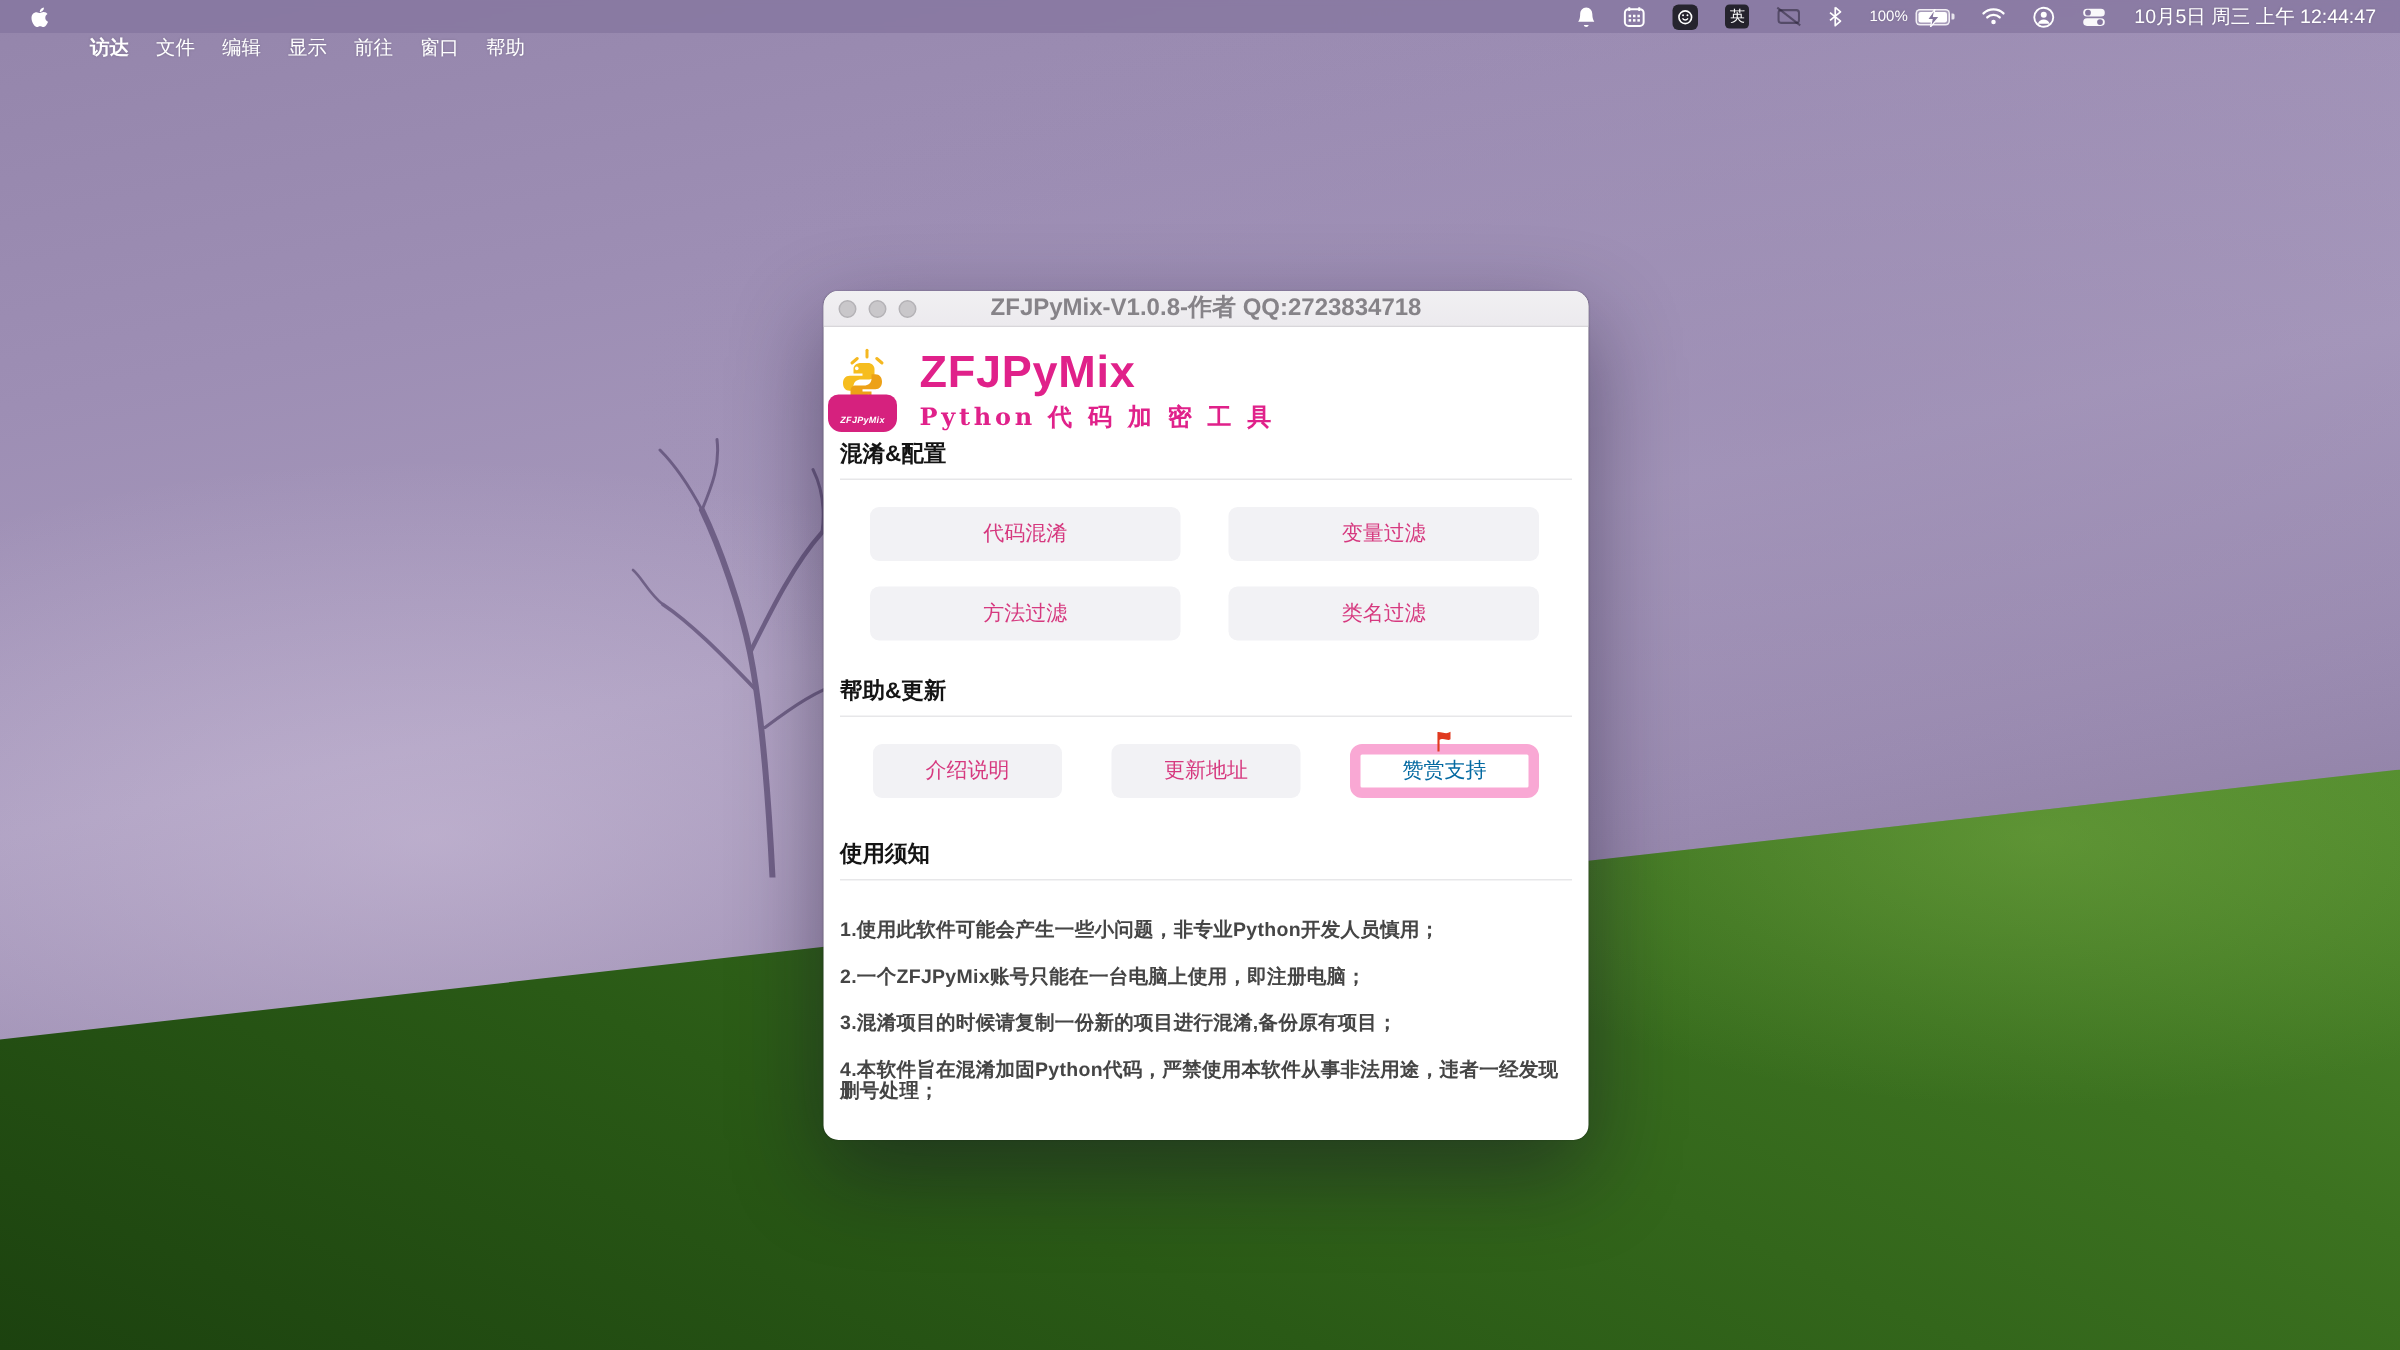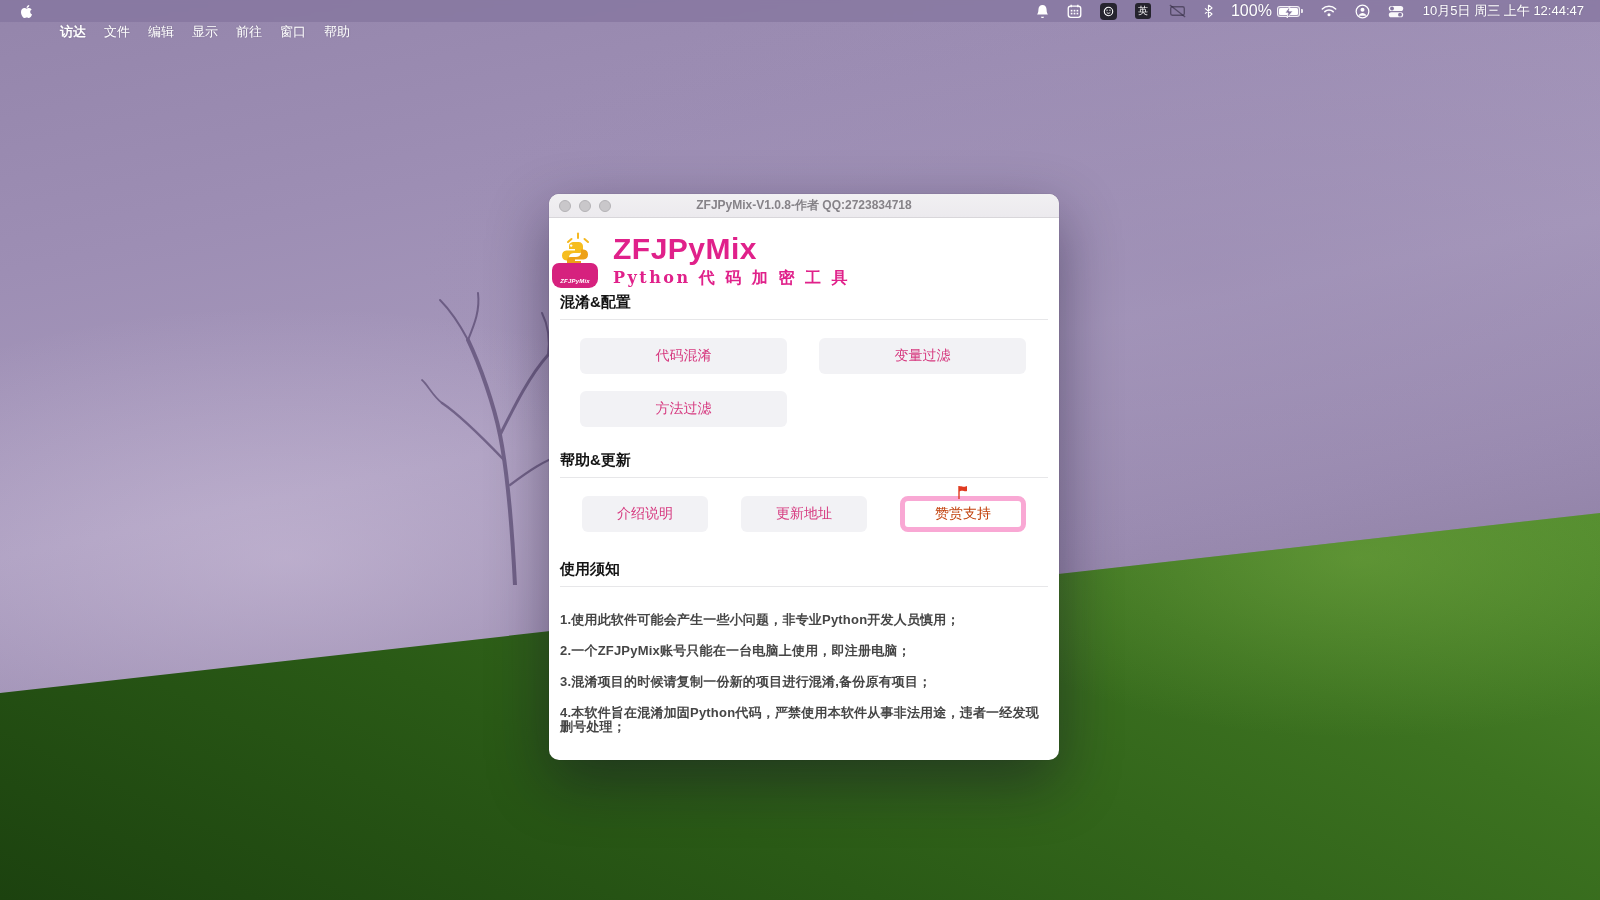--- a/index.html
+++ b/index.html
@@ -29,36 +29,36 @@
   .menubar .left { display:flex; align-items:center; gap:0; }
   .apple { padding:0 18px 0 20px; display:flex; align-items:center; }
   .menu-item { padding:0 9px; height:22px; display:flex; align-items:center; cursor:default;margin-top:41px; }
   .menu-item.app { font-weight:700; padding:0 9px; }
   .menubar .right { margin-left:auto; display:flex; align-items:center; gap:0; }
   .status-item { padding:0 9px; height:22px; display:flex; align-items:center; gap:4px; }
   .ime-badge { width:16px; height:16px; background:rgba(20,20,25,0.85); border-radius:3px;
     display:flex; align-items:center; justify-content:center; font-size:10px; color:#fff; }
   .appdark { width:17px; height:17px; background:rgba(25,25,30,0.88); border-radius:4px;
     display:flex; align-items:center; justify-content:center; }
-  .battery-wrap { display:flex; align-items:center; gap:5px; font-size:16px; }
+  .battery-wrap { display:flex; align-items:center; gap:5px; font-size:10px; }
   .batt-body { width:23px; height:11px; border:1px solid rgba(255,255,255,0.85); border-radius:3px;
     position:relative; background:rgba(255,255,255,0.25); }
   .batt-fill { position:absolute; inset:1px; background:#fff; border-radius:1.5px; }
   .batt-cap { width:2px; height:4px; background:rgba(255,255,255,0.8); border-radius:0 1px 1px 0; margin-left:1px; }
   .datetime { padding:0 16px 0 10px; font-size:13px; }
 
   
   .window { position:absolute; left:549px; top:194px; width:510px; height:566px;
     background:#fff; border-radius:10px; box-shadow:0 22px 60px rgba(20,10,40,0.45), 0 0 1px rgba(0,0,0,0.35);
     z-index:20; overflow:hidden; }
   .titlebar { height:24px; background:linear-gradient(#f1f0f2,#eceaee); border-bottom:1px solid #d8d6da;
     display:flex; align-items:center; position:relative; }
   .lights { display:flex; gap:8px; padding-left:10px; }
   .light { width:12px; height:12px; border-radius:50%; background:#c9c7ca; border:0.5px solid #b4b2b6; }
-  .win-title { position:absolute; left:0; right:0; text-align:center; font-size:12px; color:#868388; font-weight:600; }
+  .win-title { position:absolute; left:0; right:0; text-align:center; font-size:16px; color:#868388; font-weight:600; }
 
   .logo-row { margin-top:12px; display:flex; align-items:center; gap:12px; height:62px; }
   .logo-icon { position:relative; width:52px; height:58px; }
   .logo-base { position:absolute; bottom:2px; left:3px; width:46px; height:25px; background:#d6217e;
     border-radius:7px 7px 9px 9px; display:flex; align-items:flex-end; justify-content:center; padding-bottom:4px; }
   .logo-base span { color:#fff; font-size:6px; font-weight:700; font-style:italic; letter-spacing:0.2px; }
   .logo-snake { position:absolute; top:8px; left:11px; }
   .logo-spark { position:absolute; top:0; left:16px; }
   .brand-text { display:flex; flex-direction:column; align-items:flex-start; }
   .brand-title { font-size:30px; font-weight:700; color:#e0218a; letter-spacing:0.5px; line-height:32px; }
@@ -66,21 +66,21 @@
 
   .section-header { margin:0 11px; font-size:15px; font-weight:600; color:#141414; }
   .divider { margin:7px 11px 0 11px; border-top:1px solid #e7e7e9; }
 
   .btn-row { display:flex; justify-content:space-between; padding:0 33px 0 31px;font-family:Liberation Serif, serif; }
   .btn { height:36px; display:flex; align-items:center; justify-content:center;
     background:#f2f2f5; border-radius:6px; font-size:14px; color:#d6397f; cursor:pointer; }
   .btn.wide { width:207px; }
   .btn-row-help { display:flex; justify-content:space-between; padding:0 33px; }
   .btn.small { width:126px; }
-  .btn.outline { background:#fff; border:5px solid #f9a8d4; border-radius:8px; color:#c2410c; position:relative;text-align:right; }
+  .btn.outline { background:#fff; border:7px solid #f9a8d4; border-radius:8px; color:#0369a1; position:relative;text-align:right; }
   .flag { position:absolute; top:-17px; left:50%; margin-left:-8px; }
 
   .notes { padding:0 11px; }
   .note-line { font-size:13px; color:#454545; margin-top:17px; line-height:14px; letter-spacing:0.2px;font-weight:bold; }
   .notes .note-line:first-child { margin-top:26px; }
 
   .mt12{margin-top:1px;} .mt18{margin-top:18px;} .mt17{margin-top:17px;} .mt24{margin-top:24px;} .mt16{margin-top:16px;}
 </style>
 </head>
 <body>
@@ -242,20 +242,21 @@
   </div>
 
   <div class="mt12 section-header">混淆&amp;配置</div>
   <div class="divider"></div>
   <div class="btn-row mt18">
     <div class="btn wide">代码混淆</div>
     <div class="btn wide">变量过滤</div>
   </div>
   <div class="btn-row mt17">
     <div class="btn wide">方法过滤</div>
+    <div class="btn wide">类名过滤</div>
   </div>
 
   <div class="mt24 section-header">帮助&amp;更新</div>
   <div class="divider"></div>
   <div class="btn-row-help mt16" style="margin-top:18px;gap:28px;">
     <div class="btn small">介绍说明</div>
     <div class="btn small">更新地址</div>
     <div class="btn small outline">
       <svg class="flag" width="16" height="16" viewBox="0 0 16 16">
           <g>

